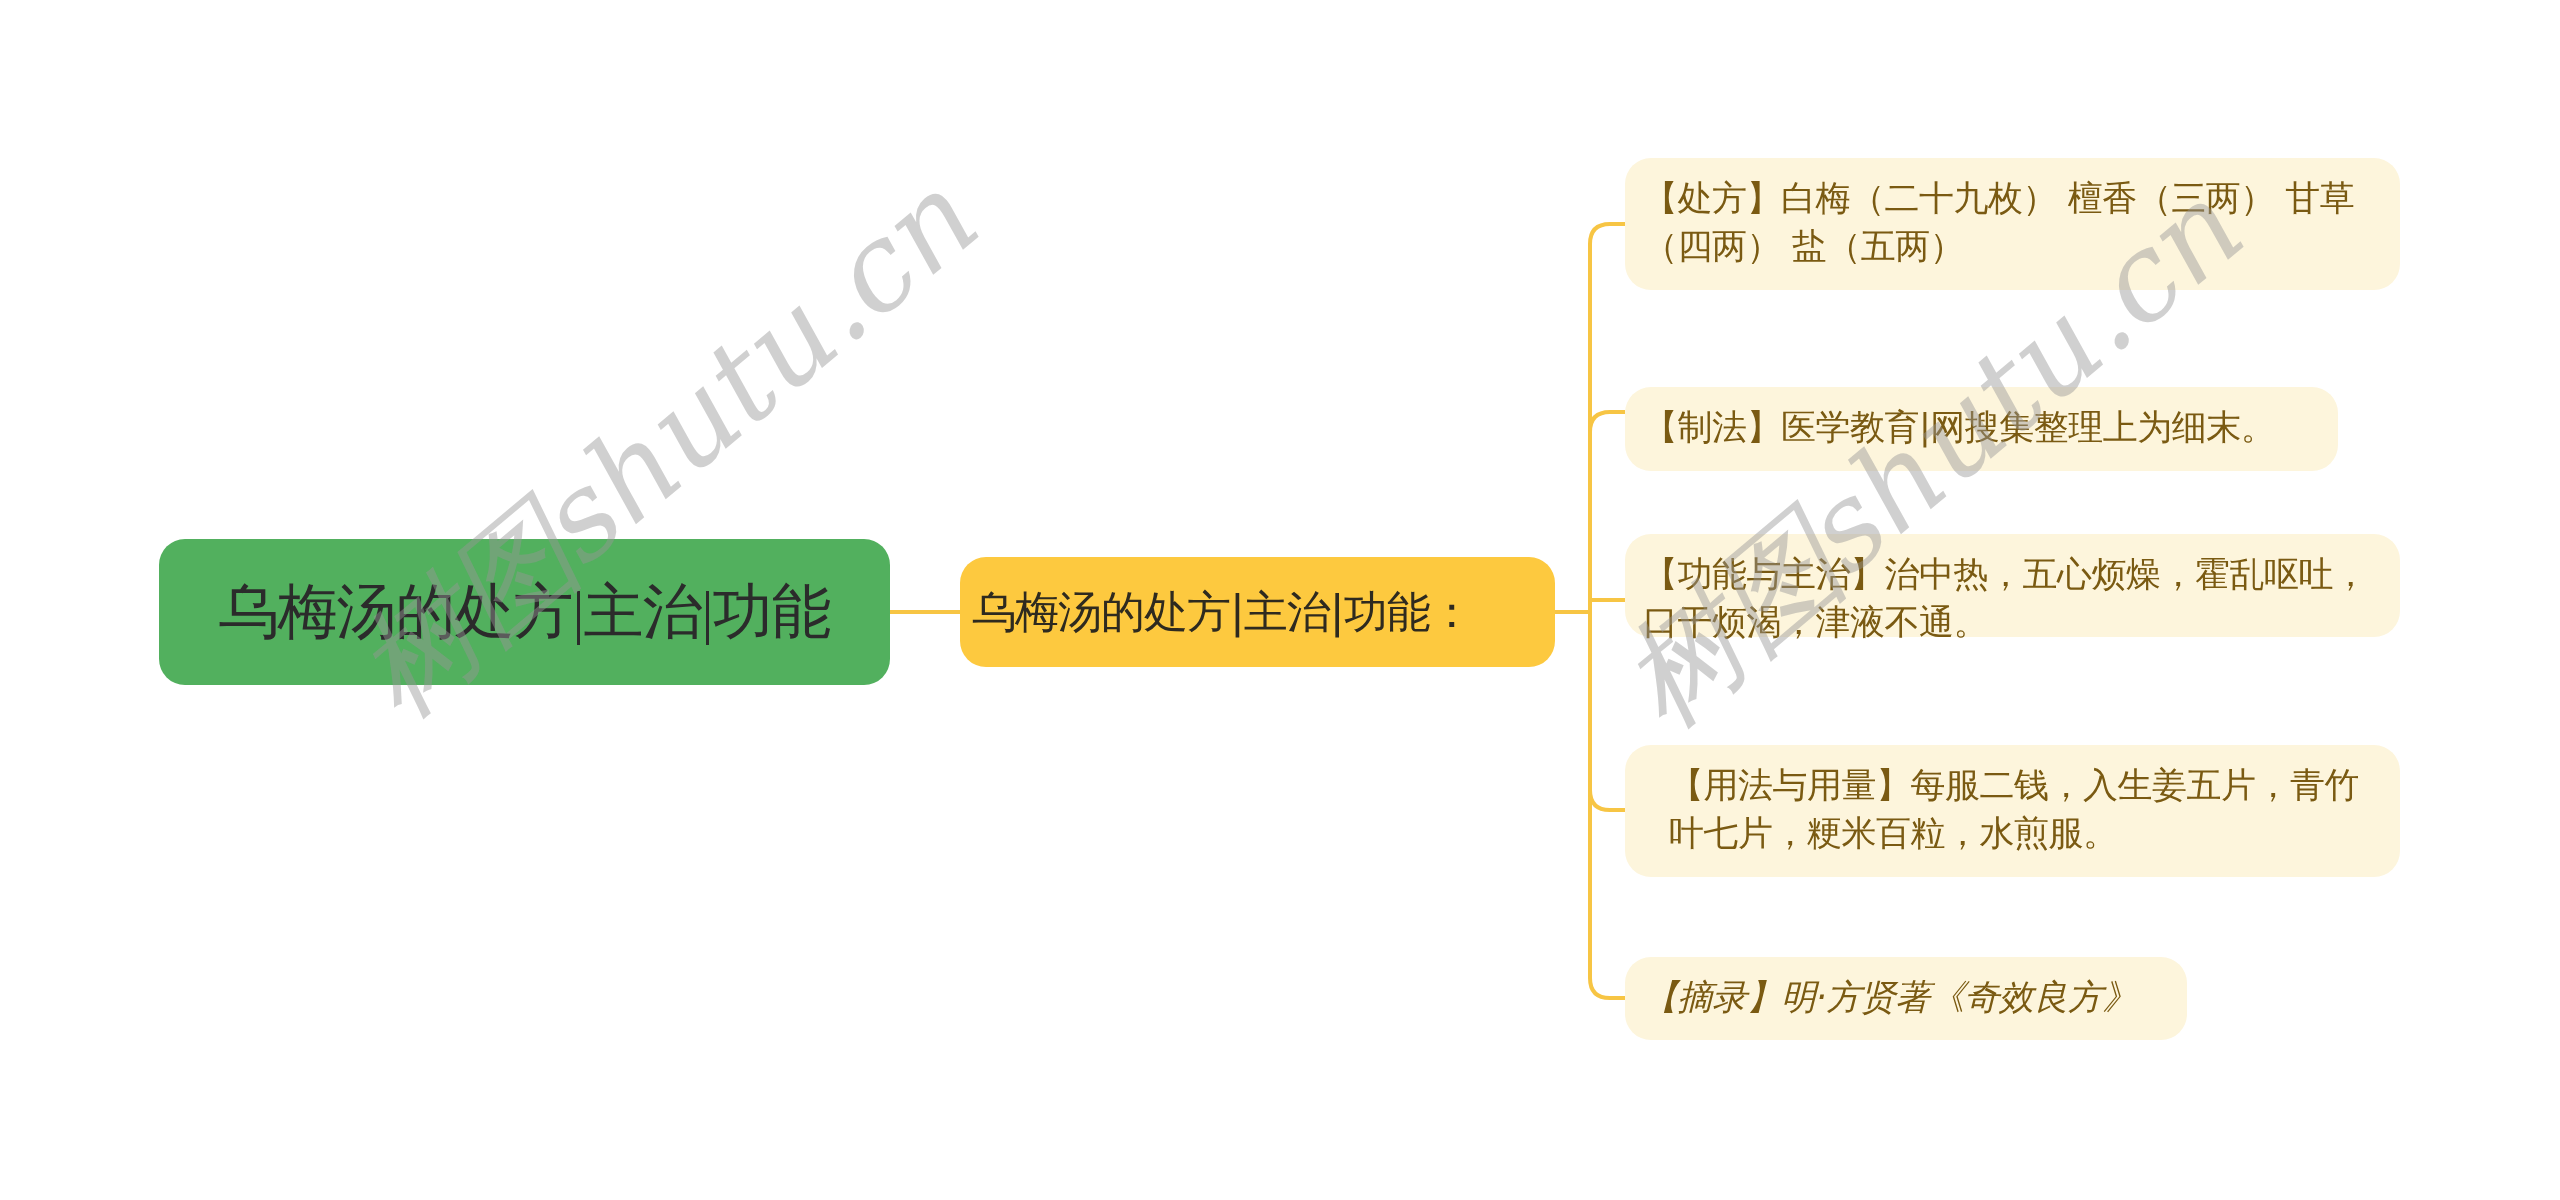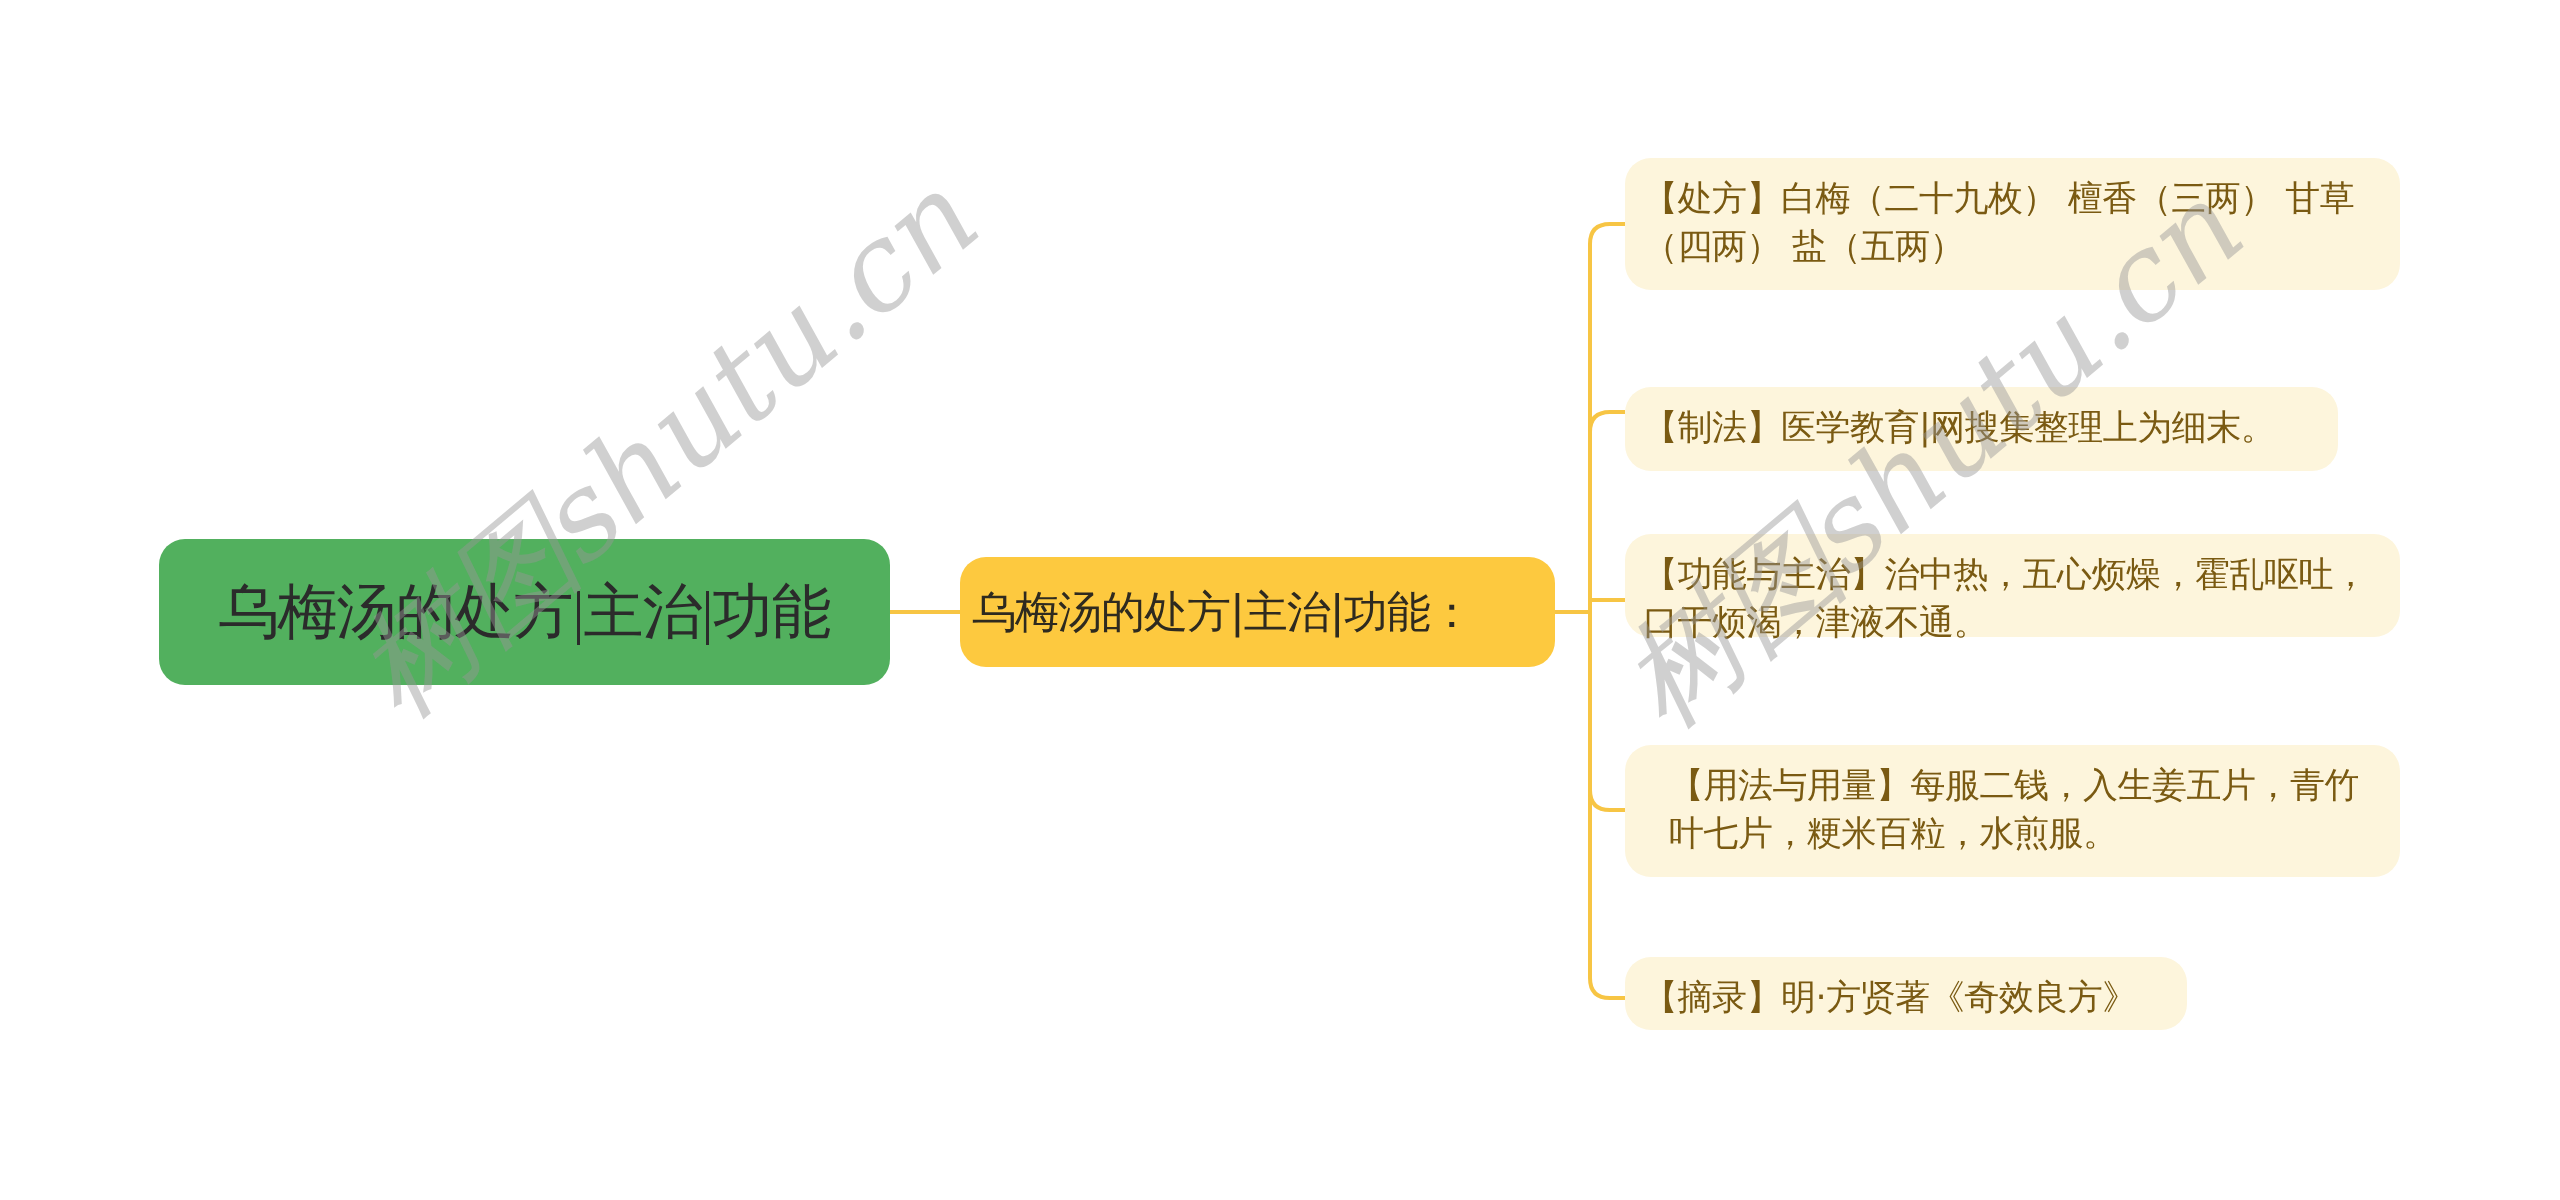--- a/index.html
+++ b/index.html
@@ -23,21 +23,21 @@
   }
   .leaf {
     left: 1625px; background: #fdf5dc;
     color: #7a5a12; font-size: 35px; line-height: 48px;
     padding: 16px 18px 16px 18px; letter-spacing: -0.5px;
   }
   .leaf-1 { top: 158px; width: 775px; height: 132px; }
   .leaf-2 { top: 370px; width: 713px; height: 84px; white-space: nowrap; margin-top: 17px; }
   .leaf-3 { top: 534px; width: 775px; height: 103px; }
   .leaf-4 { top: 745px; width: 775px; height: 132px; padding-left: 44px; }
-  .leaf-5 { top: 957px; width: 562px; height: 73px; white-space: nowrap; }
+  .leaf-5 { top: 957px; width: 562px; height: 83px; white-space: nowrap; font-style: italic; }
   .wires { position: absolute; left: 0; top: 0; }
   .watermark {
     position: absolute; color: rgba(150,150,150,0.45);
     font-family: "DejaVu Serif", "Liberation Serif", serif; font-style: italic;
     font-size: 120px; white-space: nowrap; transform: rotate(-40deg);
     transform-origin: left center; pointer-events: none;
   }
   .wm-1 { left: 375px; top: 610px; }
   .wm-2 { left: 1640px; top: 620px; }
 </style>

